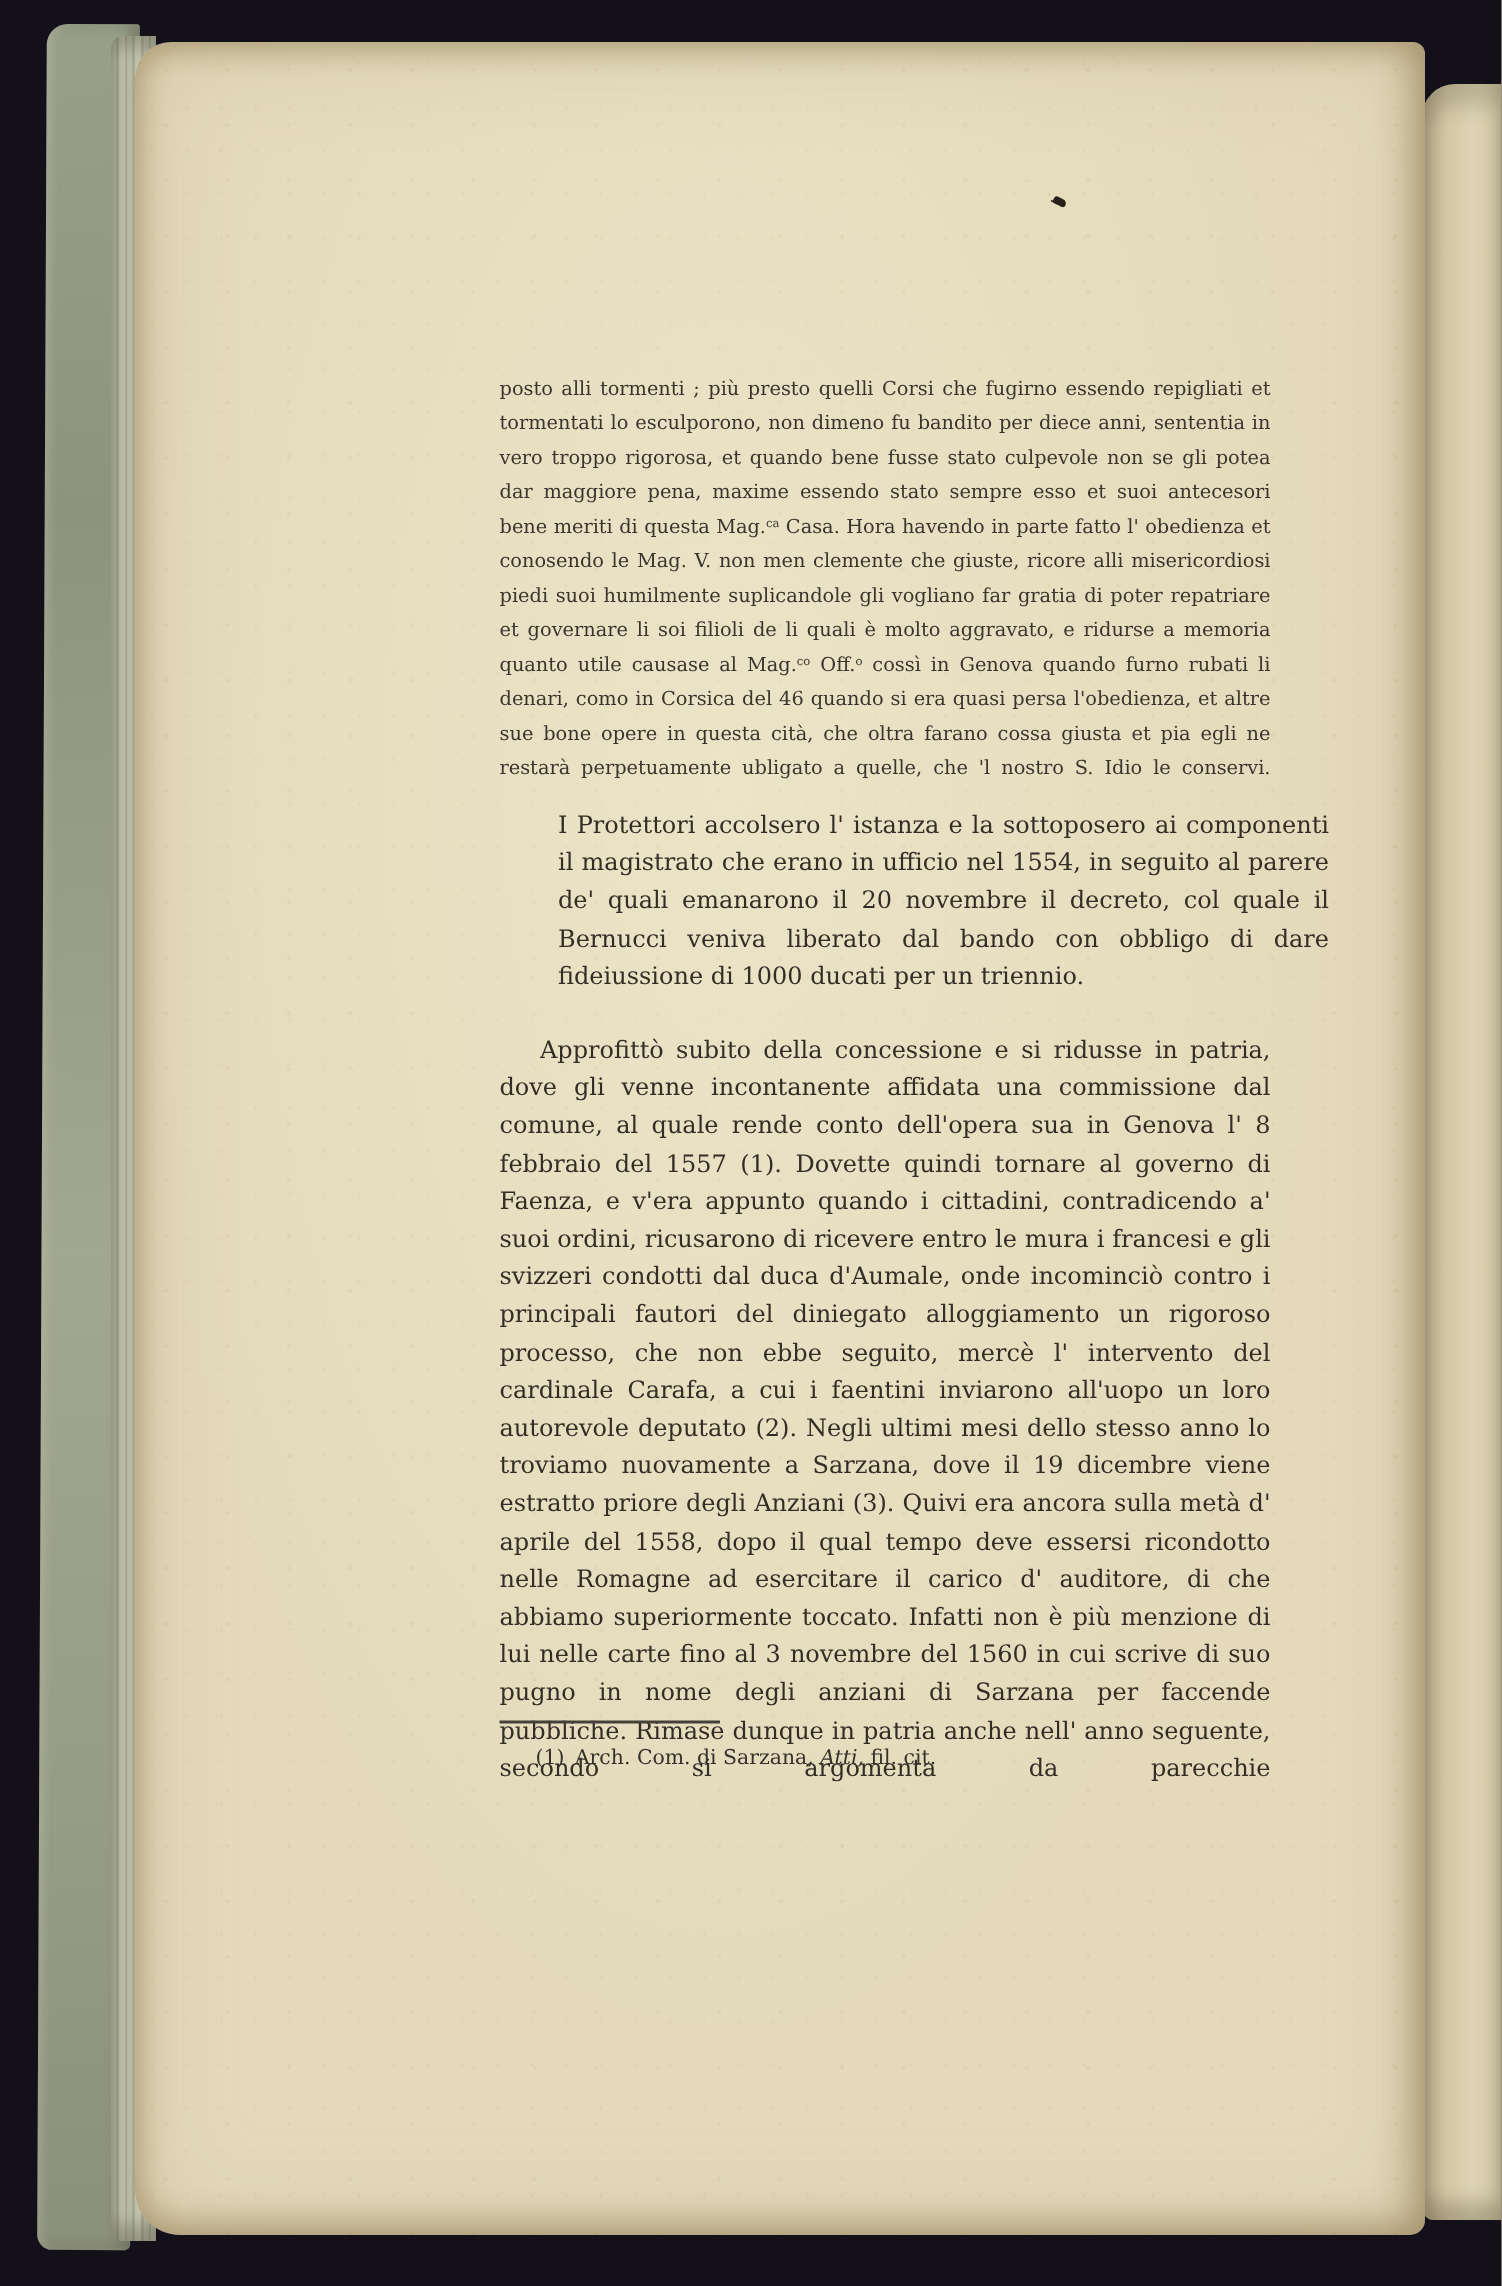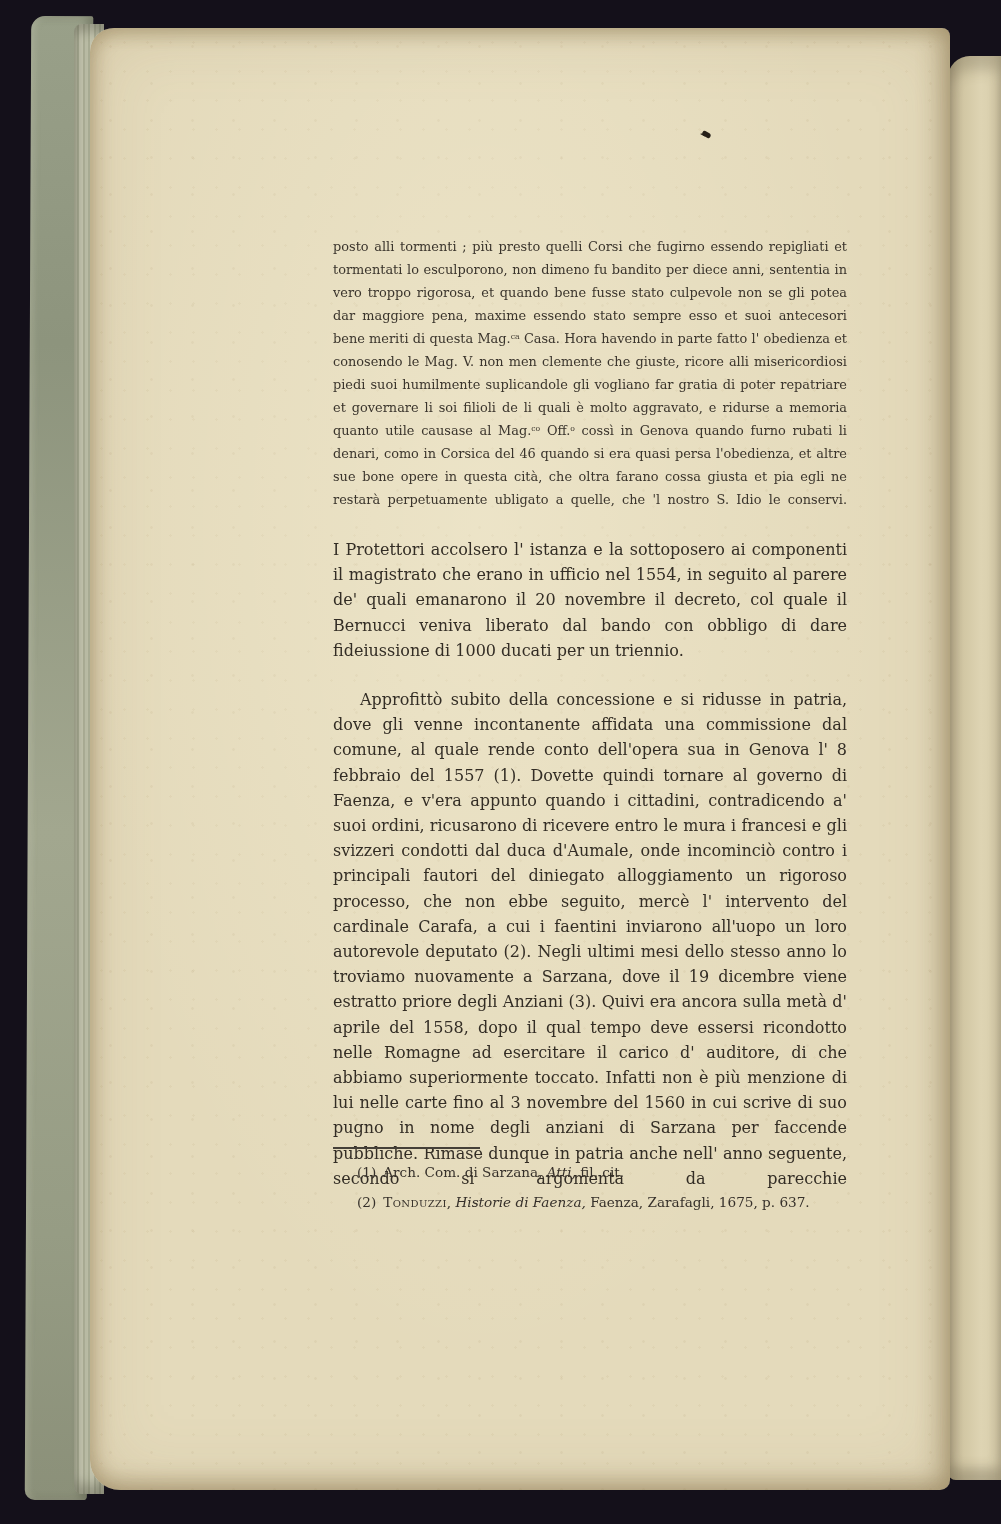--- a/index.html
+++ b/index.html
@@ -61,33 +61,33 @@
     box-shadow: -3px 2px 0 -2px #262019;
   }
 
   .page-number {
     position: absolute; left: 243px; top: 160px; width: 514px;
     text-align: center; font-size: 17px; letter-spacing: 1px;
     color: #3a342b;
   }
 
   .quoted-passage {
-    position: absolute; left: 243px; top: 207px; width: 514px; margin: 0;
+    position: absolute; left: 243px; top: 220px; width: 514px; margin: 0;
     font-size: 12.9px; line-height: 23px;
     text-align: justify; text-align-last: justify; text-justify: inter-word;
     color: #3a342c; hyphens: none;
   }
 
   .body-par {
     position: absolute; left: 243px; width: 514px; margin: 0;
     font-size: 16px; line-height: 25.2px;
     text-align: justify; text-justify: inter-word;
     color: #332d25; hyphens: none;
   }
-  .body-par.p1 { top: 509px; }
+  .body-par.p1 { top: 509px; margin-left: 39px; }
   .body-par.p2 { top: 635px; text-indent: 27px; text-align-last: justify; margin-top: 24px; }
 
   .sup { font-size: .6em; vertical-align: .5em; line-height: 0; }
 
   .footnote-rule {
     position: absolute; left: 243px; top: 1119px; width: 147px; height: 2px;
     background: #454038;
   }
   .footnotes {
     position: absolute; left: 243px; top: 1129px; width: 514px;
@@ -115,16 +115,15 @@
   <p class="quoted-passage"><span class="txt">posto alli tormenti ; più presto quelli Corsi che fugirno essendo repigliati et tormentati lo esculporono, non dimeno fu bandito per diece anni, sententia in vero troppo rigorosa, et quando bene fusse stato culpevole non se gli potea dar maggiore pena, maxime essendo stato sempre esso et suoi antecesori bene meriti di questa Mag.</span><span class="sup">ca</span><span class="txt"> Casa. Hora havendo in parte fatto l' obedienza et conosendo le Mag. V. non men clemente che giuste, ricore alli misericordiosi piedi suoi humilmente suplicandole gli vogliano far gratia di poter repatriare et governare li soi filioli de li quali è molto aggravato, e ridurse a memoria quanto utile causase al Mag.</span><span class="sup">co</span><span class="txt"> Off.</span><span class="sup">o</span><span class="txt"> cossì in Genova quando furno rubati li denari, como in Corsica del 46 quando si era quasi persa l'obedienza, et altre sue bone opere in questa cità, che oltra farano cossa giusta et pia egli ne restarà perpetuamente ubligato a quelle, che 'l nostro S. Idio le conservi.</span></p>
 
   <p class="body-par p1">I Protettori accolsero l' istanza e la sottoposero ai componenti il magistrato che erano in ufficio nel 1554, in seguito al parere de' quali emanarono il 20 novembre il decreto, col quale il Bernucci veniva liberato dal bando con obbligo di dare fideiussione di 1000 ducati per un triennio.</p>
 
   <p class="body-par p2">Approfittò subito della concessione e si ridusse in patria, dove gli venne incontanente affidata una commissione dal comune, al quale rende conto dell'opera sua in Genova l' 8 febbraio del 1557 (1). Dovette quindi tornare al governo di Faenza, e v'era appunto quando i cittadini, contradicendo a' suoi ordini, ricusarono di ricevere entro le mura i francesi e gli svizzeri condotti dal duca d'Aumale, onde incominciò contro i principali fautori del diniegato alloggiamento un rigoroso processo, che non ebbe seguito, mercè l' intervento del cardinale Carafa, a cui i faentini inviarono all'uopo un loro autorevole deputato (2). Negli ultimi mesi dello stesso anno lo troviamo nuovamente a Sarzana, dove il 19 dicembre viene estratto priore degli Anziani (3). Quivi era ancora sulla metà d' aprile del 1558, dopo il qual tempo deve essersi ricondotto nelle Romagne ad esercitare il carico d' auditore, di che abbiamo superiormente toccato. Infatti non è più menzione di lui nelle carte fino al 3 novembre del 1560 in cui scrive di suo pugno in nome degli anziani di Sarzana per faccende pubbliche. Rimase dunque in patria anche nell' anno seguente, secondo si argomenta da parecchie</p>
 
   <div class="footnote-rule"></div>
 
   <div class="footnotes">
     <p class="footnote"><span class="num">(1)</span><span class="txt">Arch. Com. di Sarzana, </span><span class="it">Atti,</span><span class="txt"> fil. cit.</span></p>
-    <p class="footnote"><span class="num">(2)</span><span class="sc">Tonduzzi</span><span class="txt">, </span><span class="it">Historie di Faenza,</span><span class="txt"> Faenza, Zarafagli, 1675, p. 637.</span></p>
   </div>
 
 </div>
 
 </body></html>

